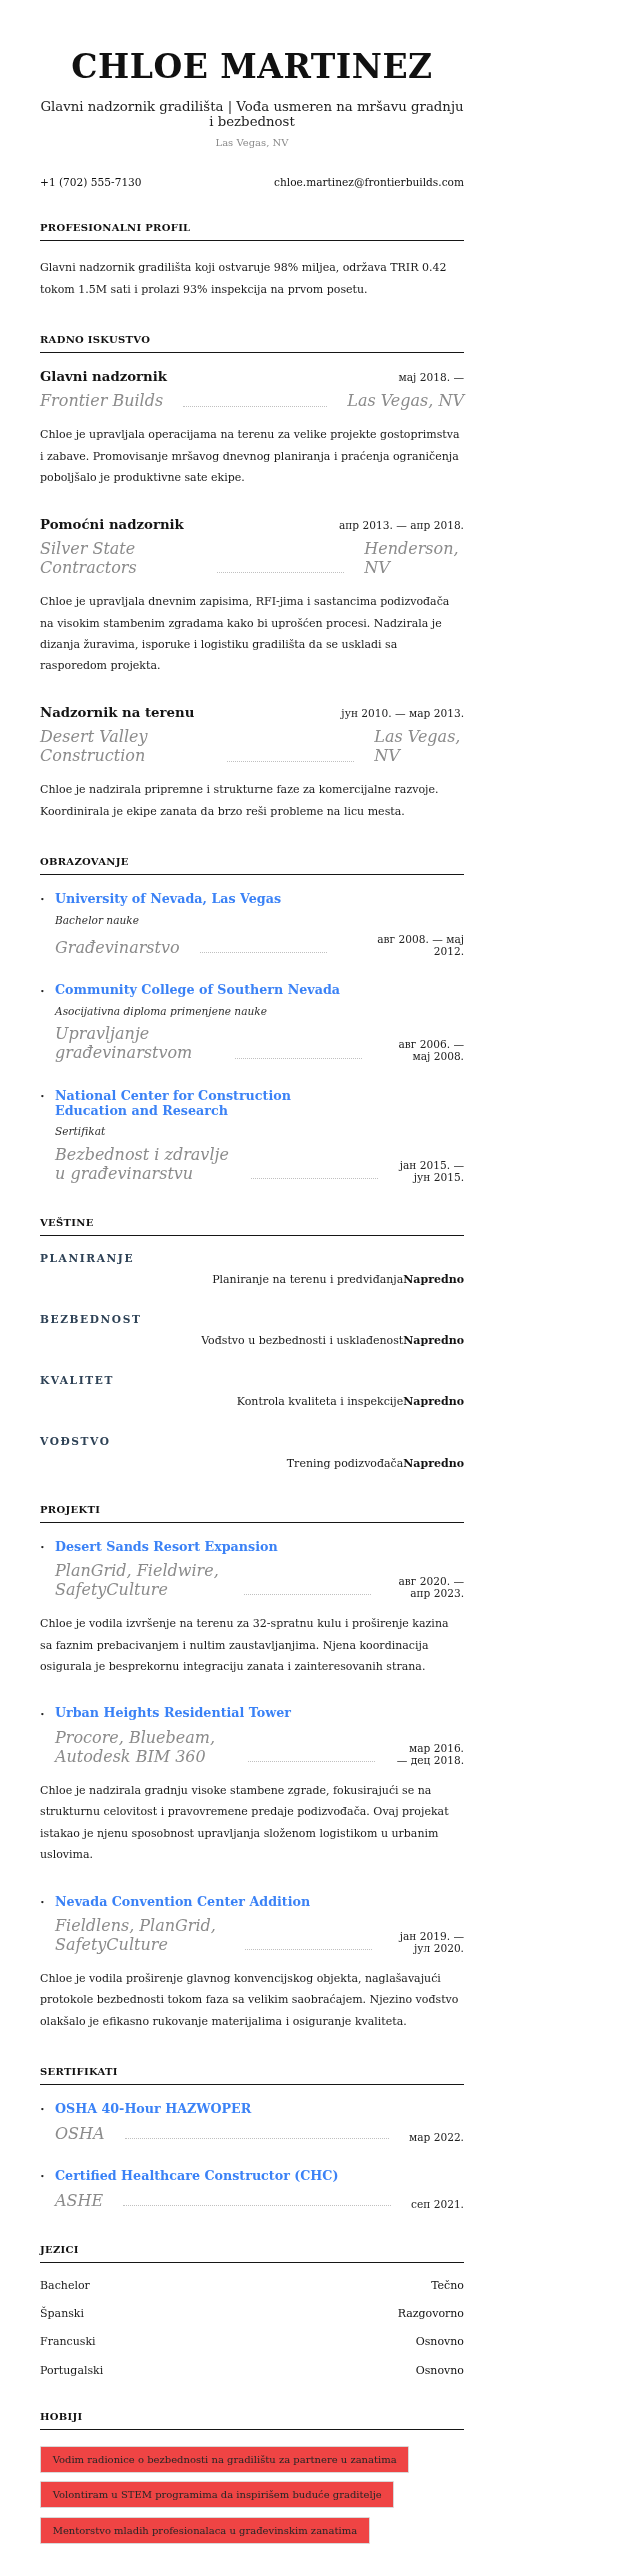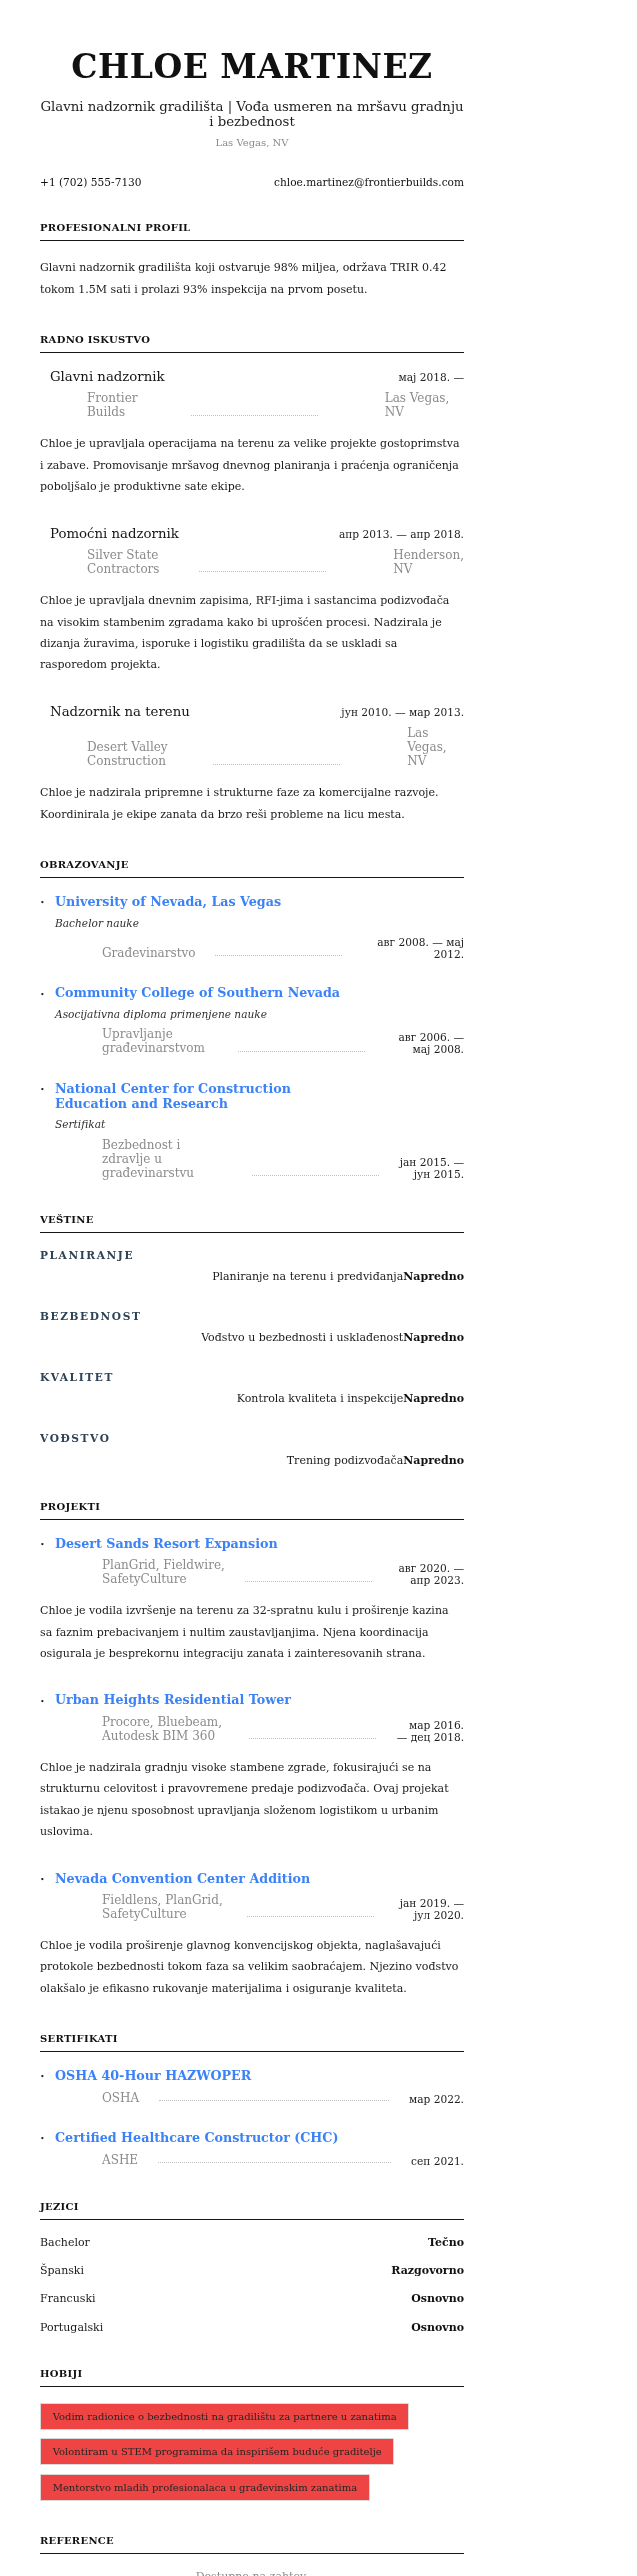--- a/index.html
+++ b/index.html
@@ -54,24 +54,24 @@
   .body-text {
     font-size: 11px;
     line-height: 1.95;
     margin: 0;
     color: #1a1a1a;
   }
   
   .xp { margin-bottom: 28px; }
   .xp:last-child { margin-bottom: 0; }
   .xp-head { display: flex; justify-content: space-between; align-items: baseline; }
-  .xp-title { font-size: 13.3px; font-weight: 400; color: #151515; margin-left: 10px; }
+  .xp-title { font-size: 13.3px; font-weight: 700; color: #151515; }
   .date-text { font-size: 10.6px; color: #222222; text-align: right; white-space: nowrap; }
   .meta-row { display: flex; align-items: flex-end; margin-top: 7.4px; }
-  .meta-left { font-size: 12px; color: #8b8b8b; margin-left: 47px; }
+  .meta-left { font-size: 16px; font-style: italic; color: #8b8b8b; }
   .leader {
     flex: 1 0 127px;
     border-bottom: 1.1px dotted #c0c0c0;
     margin: 0 20px 3.7px 20px;
     min-width: 21px;
   }
   .meta-date { font-size: 10.6px; color: #222222; text-align: right; }
   .wrap-date { max-width: 89px; white-space: normal; }
   .xp-desc { margin-top: 14px; }
   
@@ -93,21 +93,21 @@
     letter-spacing: 1.6px;
     color: #2e4256;
   }
   .skill-row { display: flex; justify-content: flex-end; align-items: baseline; margin-top: 9.6px; }
   .skill-name { font-size: 11px; color: #1a1a1a; }
   .skill-level { font-size: 11px; font-weight: 700; color: #111111; }
   
   .lang-row { display: flex; justify-content: space-between; align-items: baseline; margin-bottom: 15.4px; }
   .lang-row:last-child { margin-bottom: 0; }
   .lang-name { font-size: 11px; color: #1a1a1a; }
-  .lang-level { font-size: 11px; font-weight: 700; color: #111111; text-align: center; }
+  .lang-level { font-size: 11px; font-weight: 400; color: #111111; text-align: center; }
   
   .hobby {
     display: table;
     background: #ef4444;
     border: 0.5px solid #d9d9d9;
     border-radius: 1.1px;
     padding: 7px 11.7px;
     margin-bottom: 8.5px;
     font-size: 10px;
     color: #262626;

